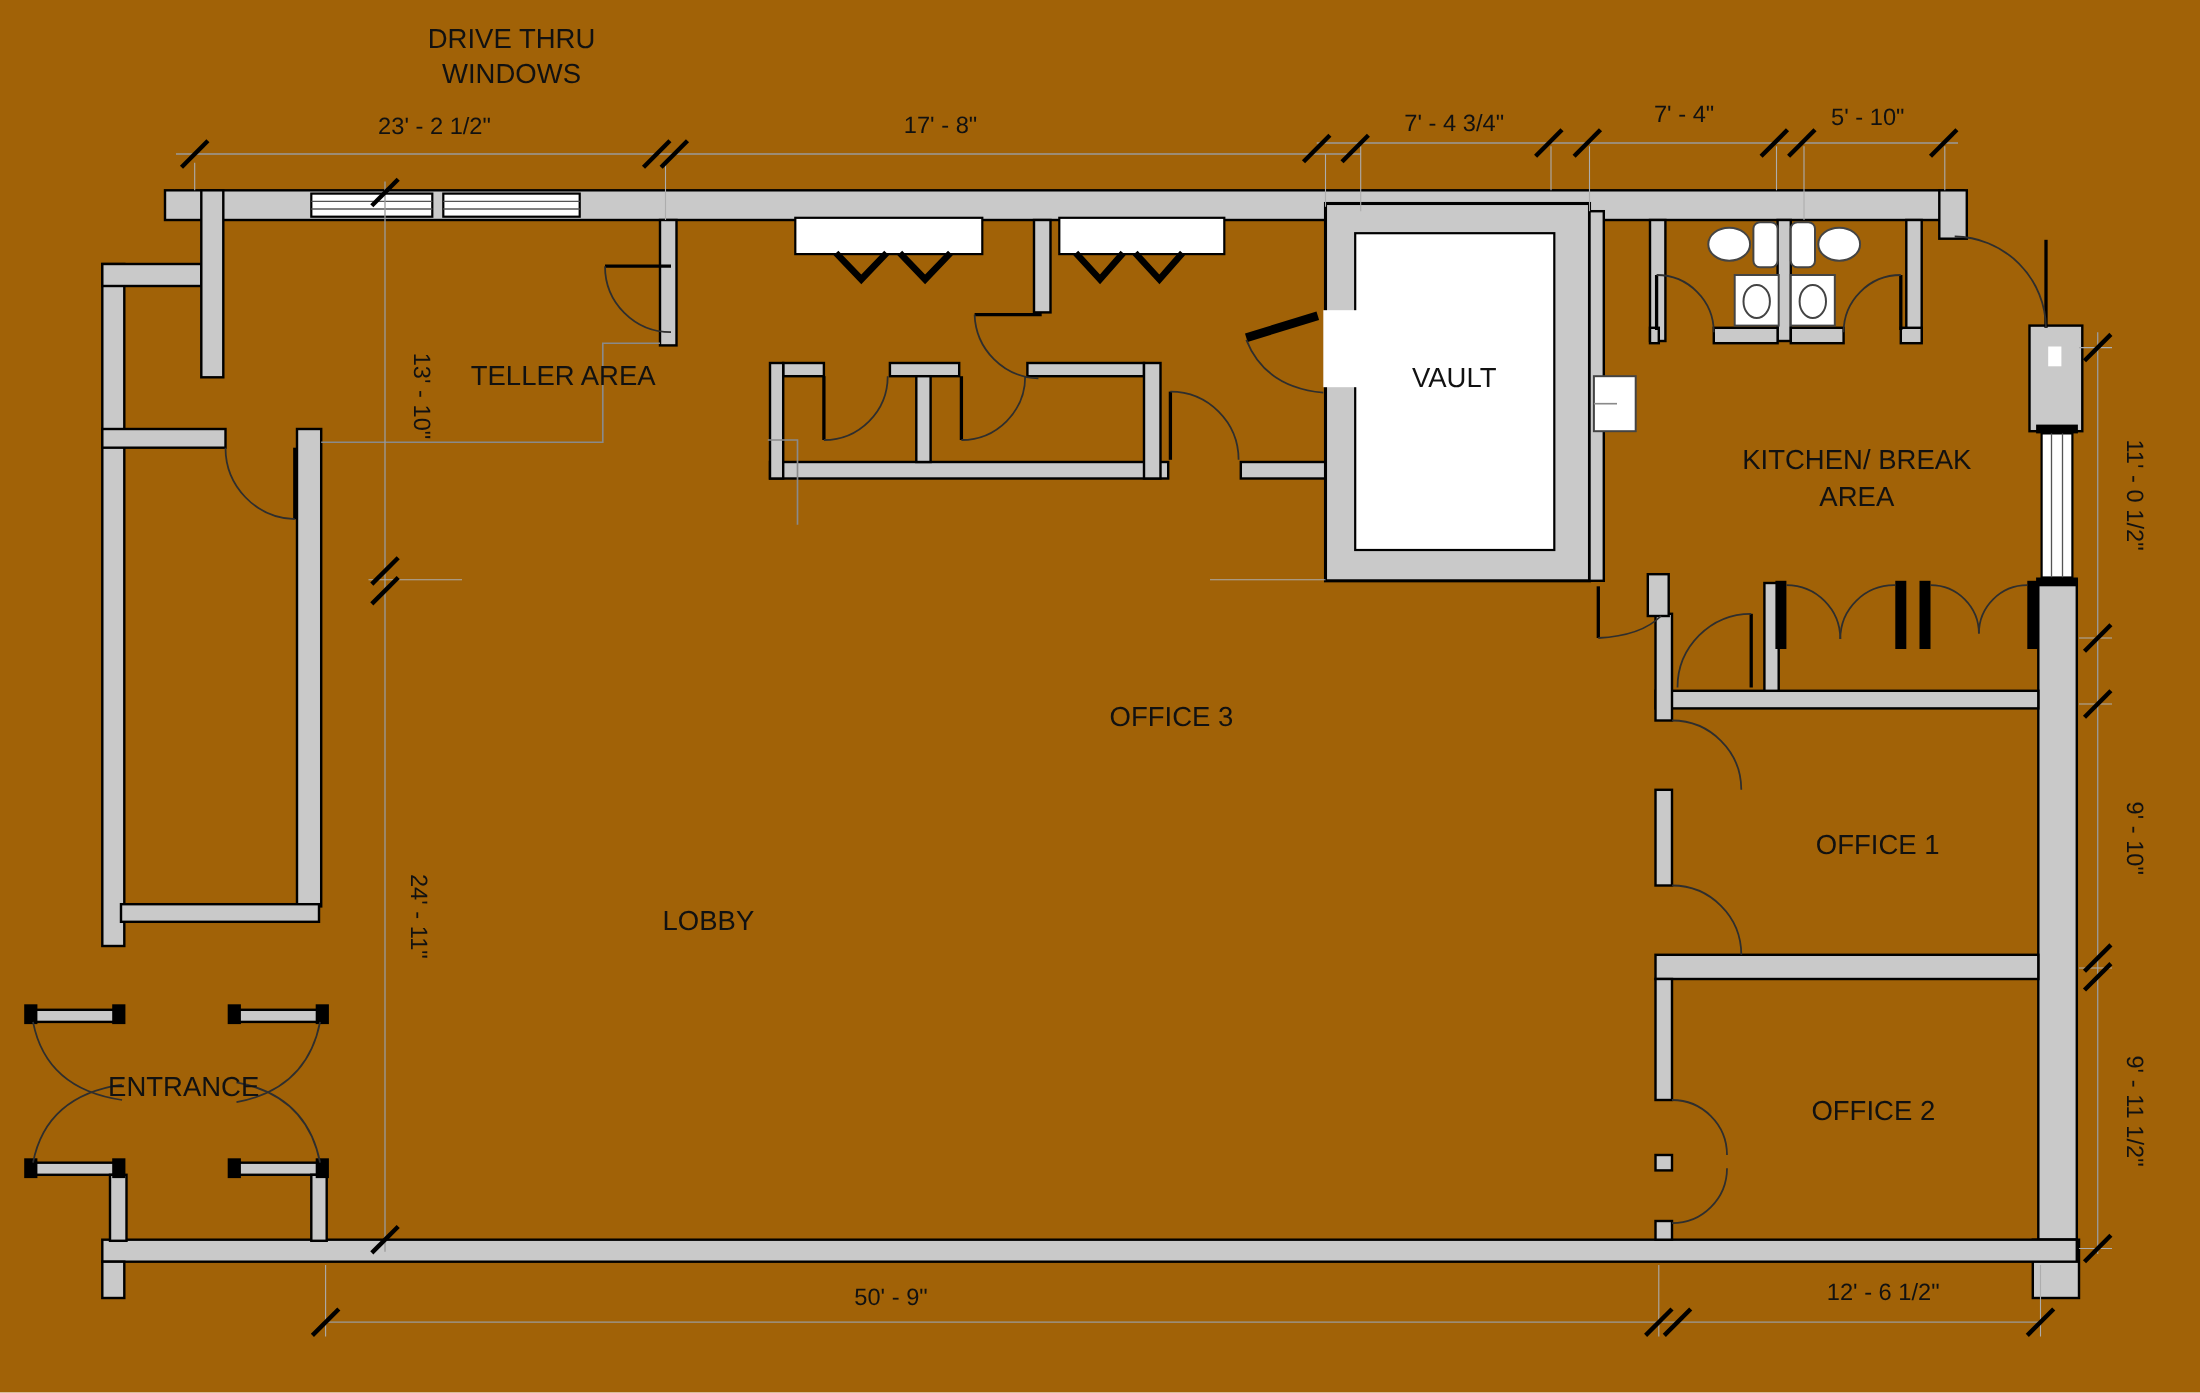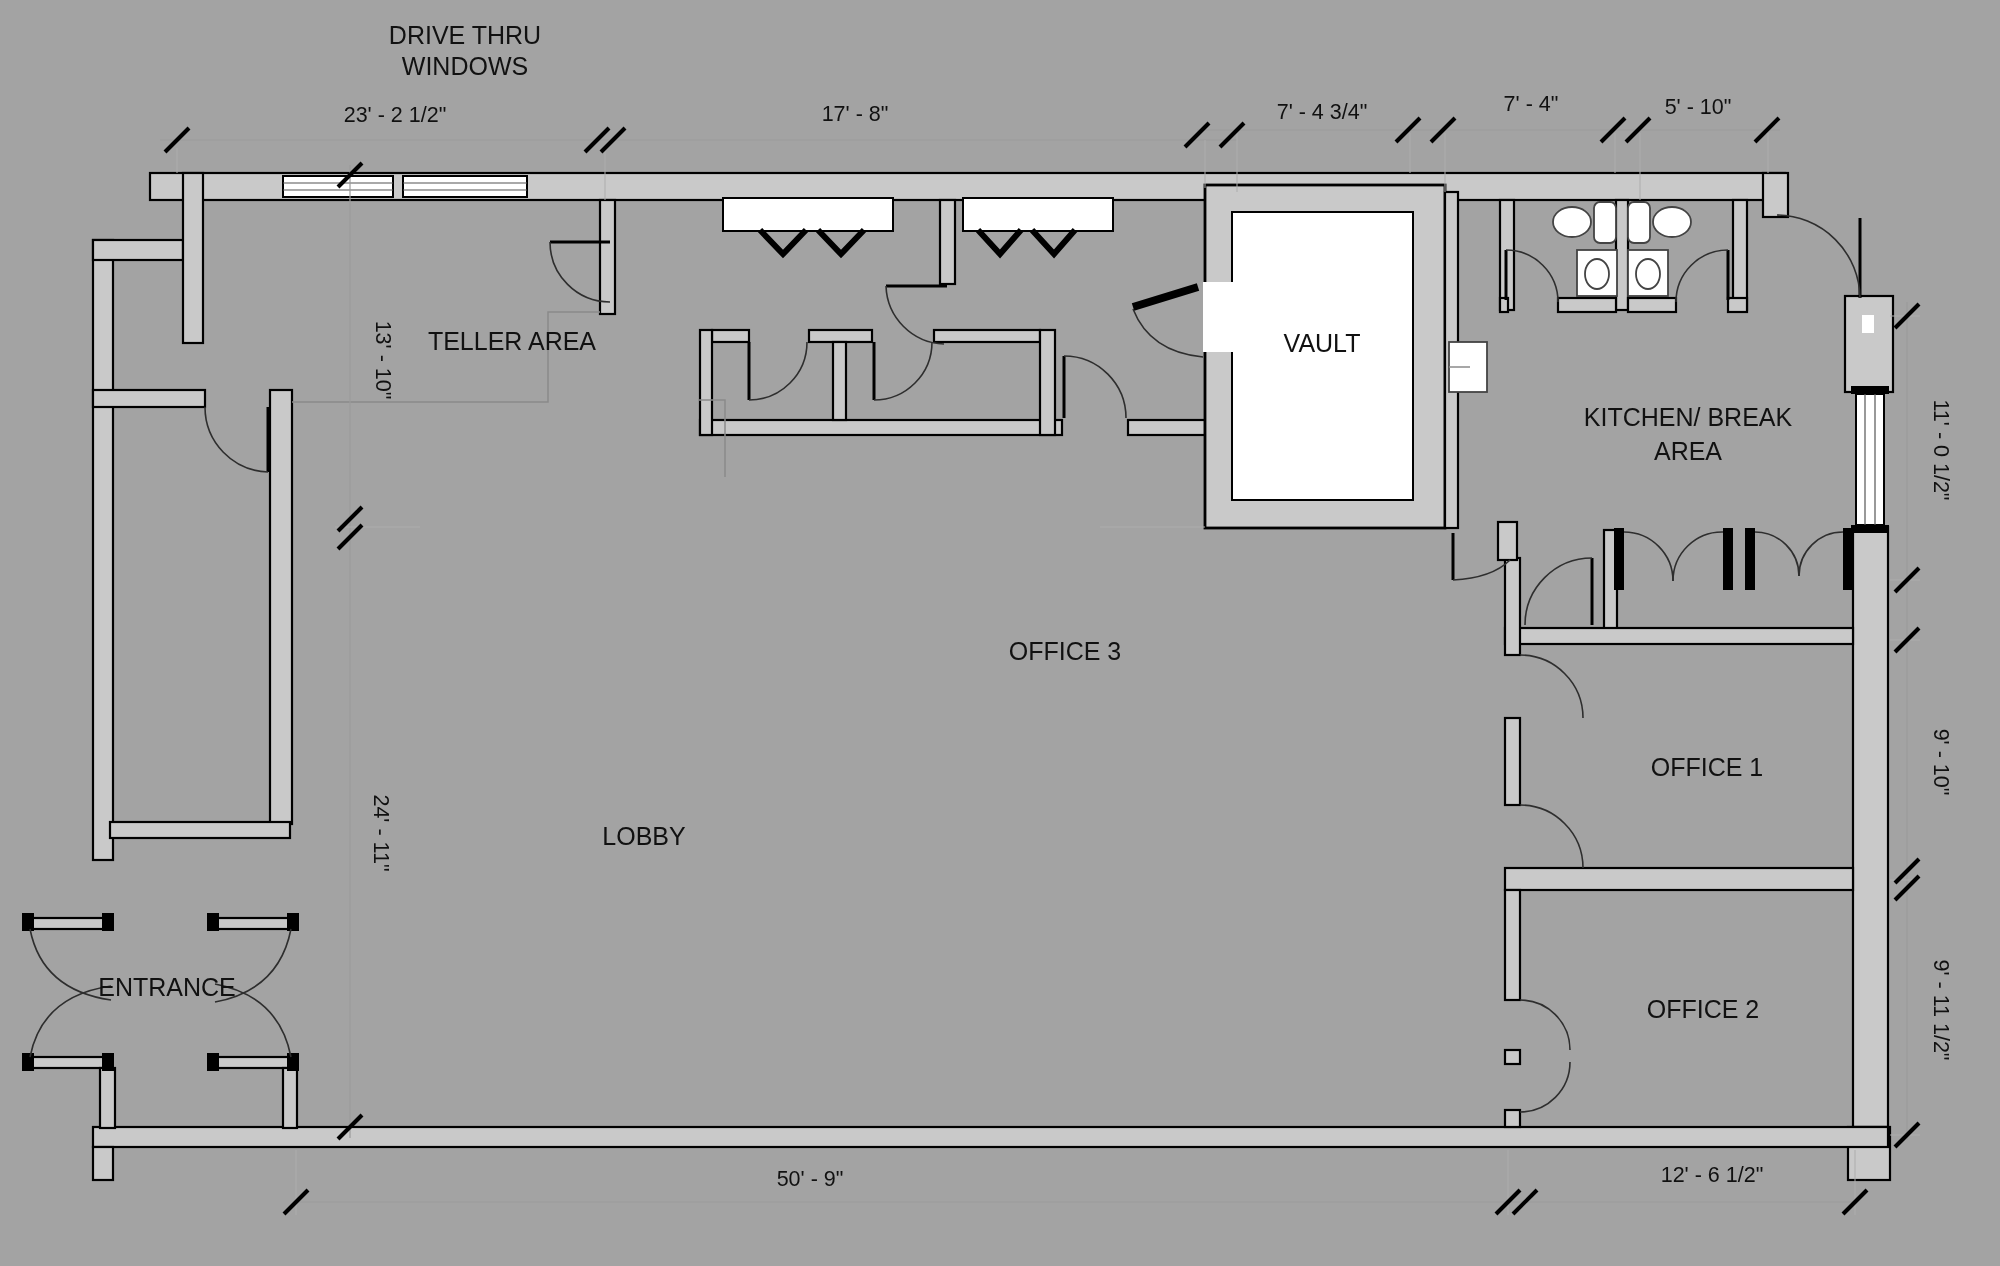--- a/index.html
+++ b/index.html
@@ -1,16 +1,16 @@
 <!DOCTYPE html>
 <html><head>
 <meta charset="utf-8">
 <style>
   html,body{margin:0;padding:0;background:#fff;}
-  .stage{position:relative;width:2000px;height:1266px;background:#a3a3a3;overflow:hidden;}
+  .stage{position:relative;width:2000px;height:1266px;background:#a16207;overflow:hidden;}
   svg{display:block;}
   .wall{fill:#c9c9c9;stroke:#000;stroke-width:2.2;}
   .wallk{fill:#c9c9c9;stroke:#000;stroke-width:2.8;}
   .open{fill:#ffffff;stroke:none;}
   .openb{fill:#ffffff;stroke:#000;stroke-width:2;}
   .cap{fill:#000;stroke:none;}
   .arc{fill:none;stroke:#2e2e2e;stroke-width:1.6;}
   .leaf{stroke:#000;stroke-width:3;fill:none;}
   .leafT{stroke:#000;stroke-width:8;fill:none;}
   .thin{fill:none;stroke:#8a8a8a;stroke-width:1.5;}

